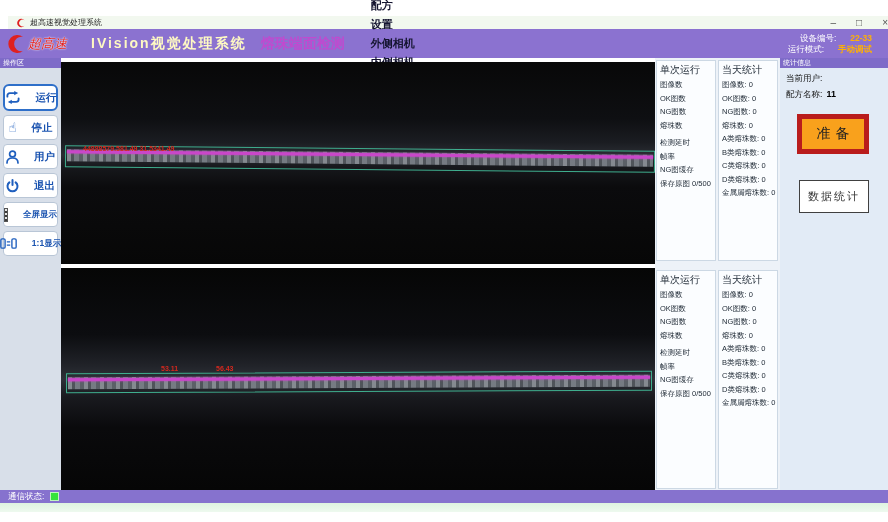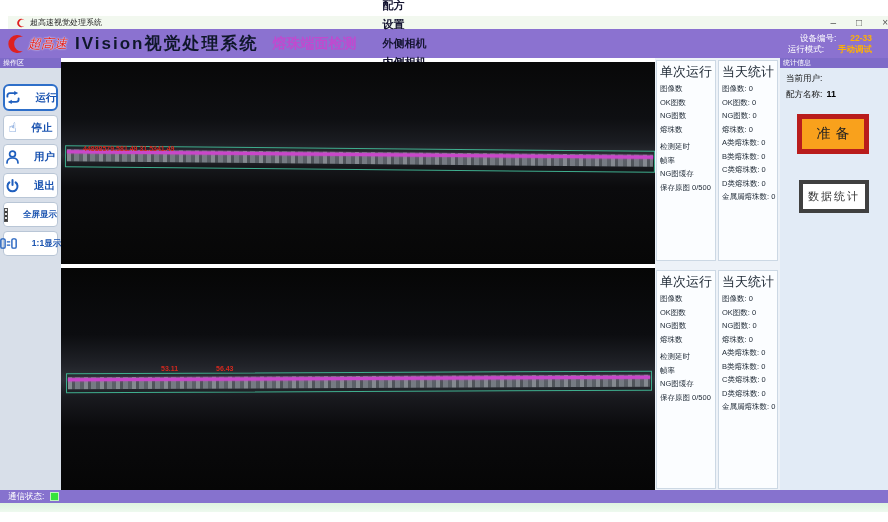--- a/index.html
+++ b/index.html
@@ -14,21 +14,21 @@
   .titlebar .spacer{flex:1;}
   .winctrl{display:flex;gap:20px;align-items:center;}
   .winctrl span{font-size:10px;line-height:10px;color:#555;cursor:default;}
 
   
   .header{position:absolute;left:0;top:29px;width:888px;height:29px;background:#8b72d0;
           display:flex;align-items:center;box-sizing:border-box;padding:0 10px 0 4px;}
   .logo{display:flex;align-items:center;}
   .logo-text{font-size:13px;font-weight:normal;font-style:italic;color:#e02020;margin-left:2px;
              text-shadow:0 0 2px #fff,0 0 1px #fff;}
-  .brand{font-size:17px;font-weight:bold;color:#0f172a;letter-spacing:2px;margin-left:8px;white-space:nowrap;}
+  .brand{font-size:14px;font-weight:bold;color:#fef9c3;letter-spacing:2px;margin-left:24px;white-space:nowrap;}
   .subtitle{font-size:14px;font-weight:bold;color:#c04acf;margin-left:14px;white-space:nowrap;}
   .menu{display:flex;gap:4px;margin-left:26px;flex-direction:column;}
   .menu-item{font-size:11px;font-weight:bold;color:#141430;white-space:nowrap;cursor:default;}
   .hdr-info{margin-left:auto;display:flex;flex-direction:column;gap:1px;align-items:flex-end;padding-right:6px;}
   .hdr-row{display:flex;gap:14px;font-size:8.5px;line-height:10px;}
   .hdr-row .lbl{color:#fff;}
   .hdr-row .val{color:#ffb103;font-weight:bold;}
 
   
   .sidebar{position:absolute;left:0;top:58px;width:61px;height:432px;background:#d8dfe9;box-sizing:border-box;}
@@ -65,33 +65,33 @@
   .labels-layer span:nth-of-type(2){left:155px;}
 
   
   .statsCol{position:absolute;left:655px;top:58px;width:125px;height:432px;background:#edf2f8;}
   .statsPanel{position:absolute;left:0;width:125px;}
   #sp1{top:0;height:205px;}
   #sp2{top:210px;height:223px;}
   .sbox{position:absolute;top:2px;bottom:2px;width:60px;background:#fbfdff;border:1px solid #ccd8e4;box-sizing:border-box;}
   .sbox.run{left:1px;}
   .sbox.today{left:63px;}
-  .sbox-title{font-size:13px;color:#1c2733;padding:2px 0 1px 3px;white-space:nowrap;}
+  .sbox-title{font-size:10px;color:#1c2733;padding:2px 0 1px 3px;white-space:nowrap;}
   .sbox .srow{font-size:7.5px;color:#1c2733;line-height:13.5px;padding-left:3px;white-space:nowrap;}
   .sbox.run div:nth-of-type(5){margin-top:4px;}
 
   
   .infoCol{position:absolute;left:780px;top:58px;width:108px;height:432px;background:#e2ebf6;box-sizing:border-box;}
   .info-rows{padding:5px 0 0 6px;display:flex;flex-direction:column;gap:4px;}
   .irow{font-size:8.5px;color:#111;display:flex;gap:4px;align-items:baseline;}
   .irow .ival{font-size:9px;font-weight:bold;color:#000;}
   .prepare{position:absolute;left:17px;top:56px;width:72px;height:40px;background:#f9a11c;border:5px solid #b91c1c;
            display:flex;align-items:center;justify-content:center;font-size:14px;color:#222;
            letter-spacing:5px;padding-left:5px;box-sizing:border-box;cursor:default;}
-  .dstats{position:absolute;left:19px;top:122px;width:70px;height:33px;background:#fff;border:4px solid #404040;
+  .dstats{position:absolute;left:19px;top:122px;width:70px;height:33px;background:#fff;border:1px solid #404040;
           display:flex;align-items:center;justify-content:center;font-size:11px;color:#333;
           letter-spacing:2px;box-sizing:border-box;cursor:default;}
 
   
   .statusbar{position:absolute;left:0;top:490px;width:888px;height:13px;background:#8672ce;
              display:flex;align-items:center;padding:0 8px;box-sizing:border-box;font-size:8.5px;color:#fff;}
   .comm-dot{width:7px;height:7px;background:#35e23a;border:1px solid #bff5bf;margin-left:6px;}
   .sb-right{margin-left:auto;display:flex;gap:12px;align-items:center;}
   .greenstrip{position:absolute;left:0;top:503px;width:888px;height:9px;
               background:linear-gradient(180deg,#def3e0,#eef9ef);}

